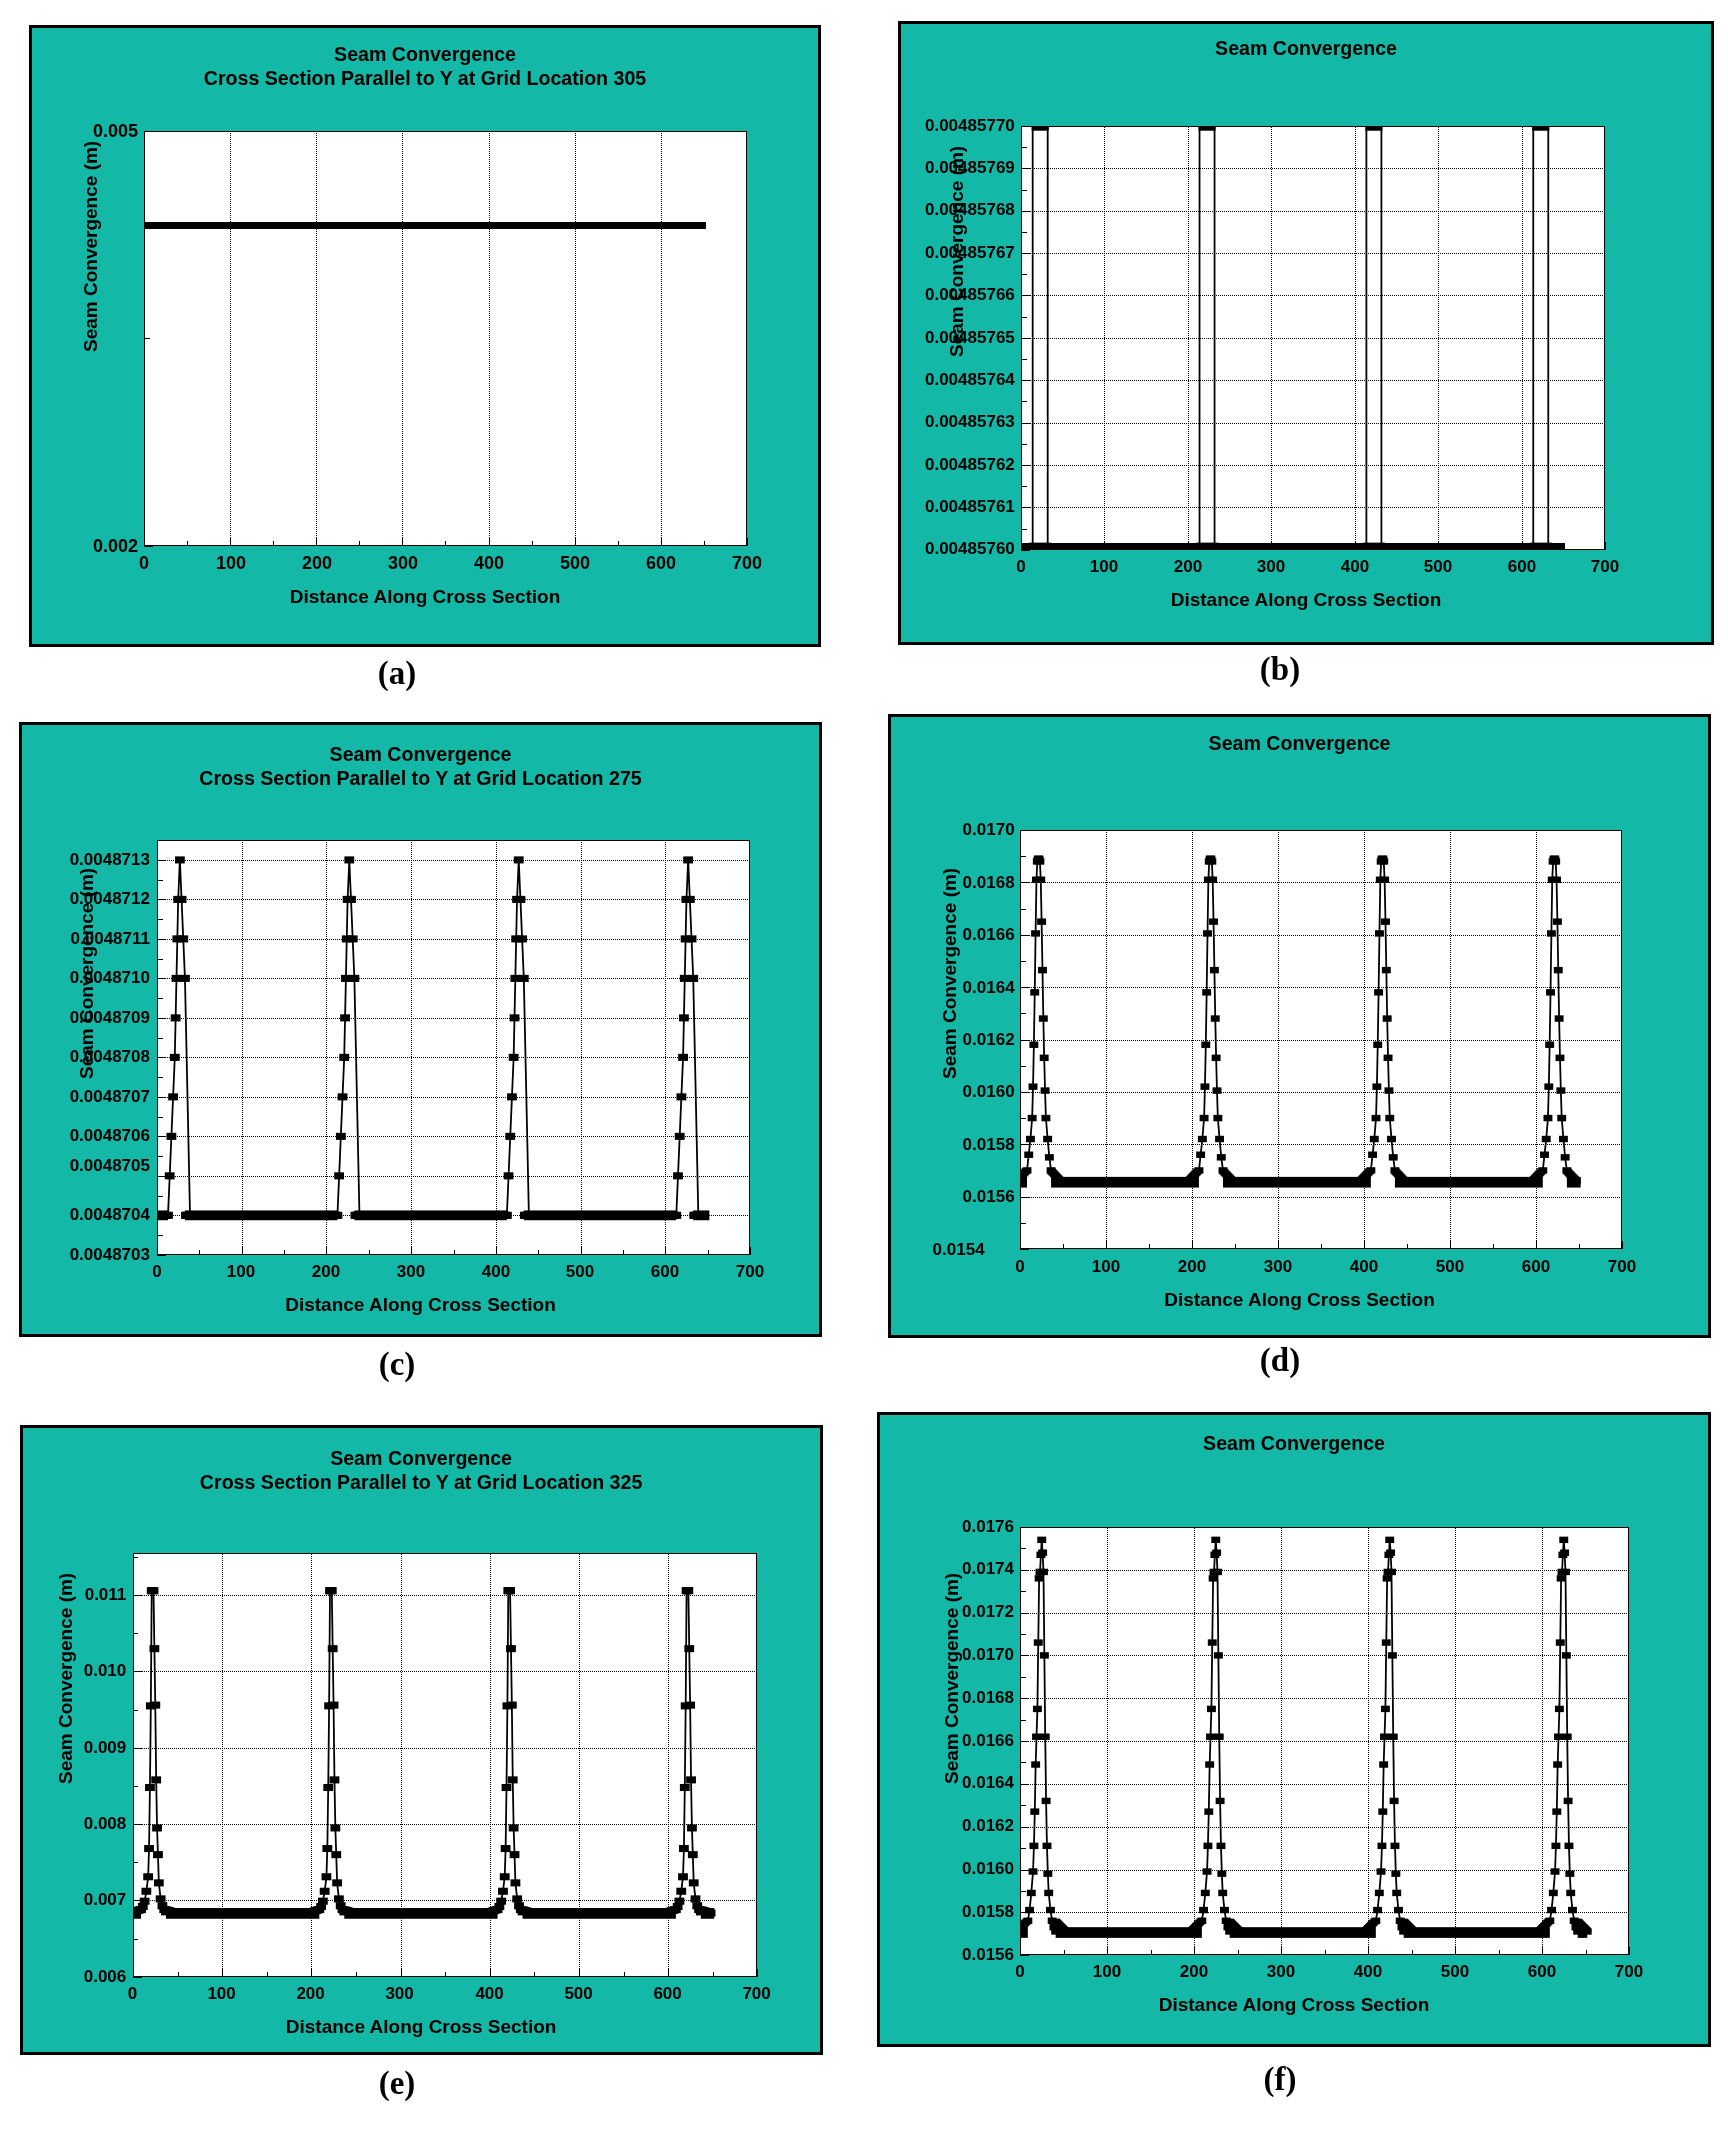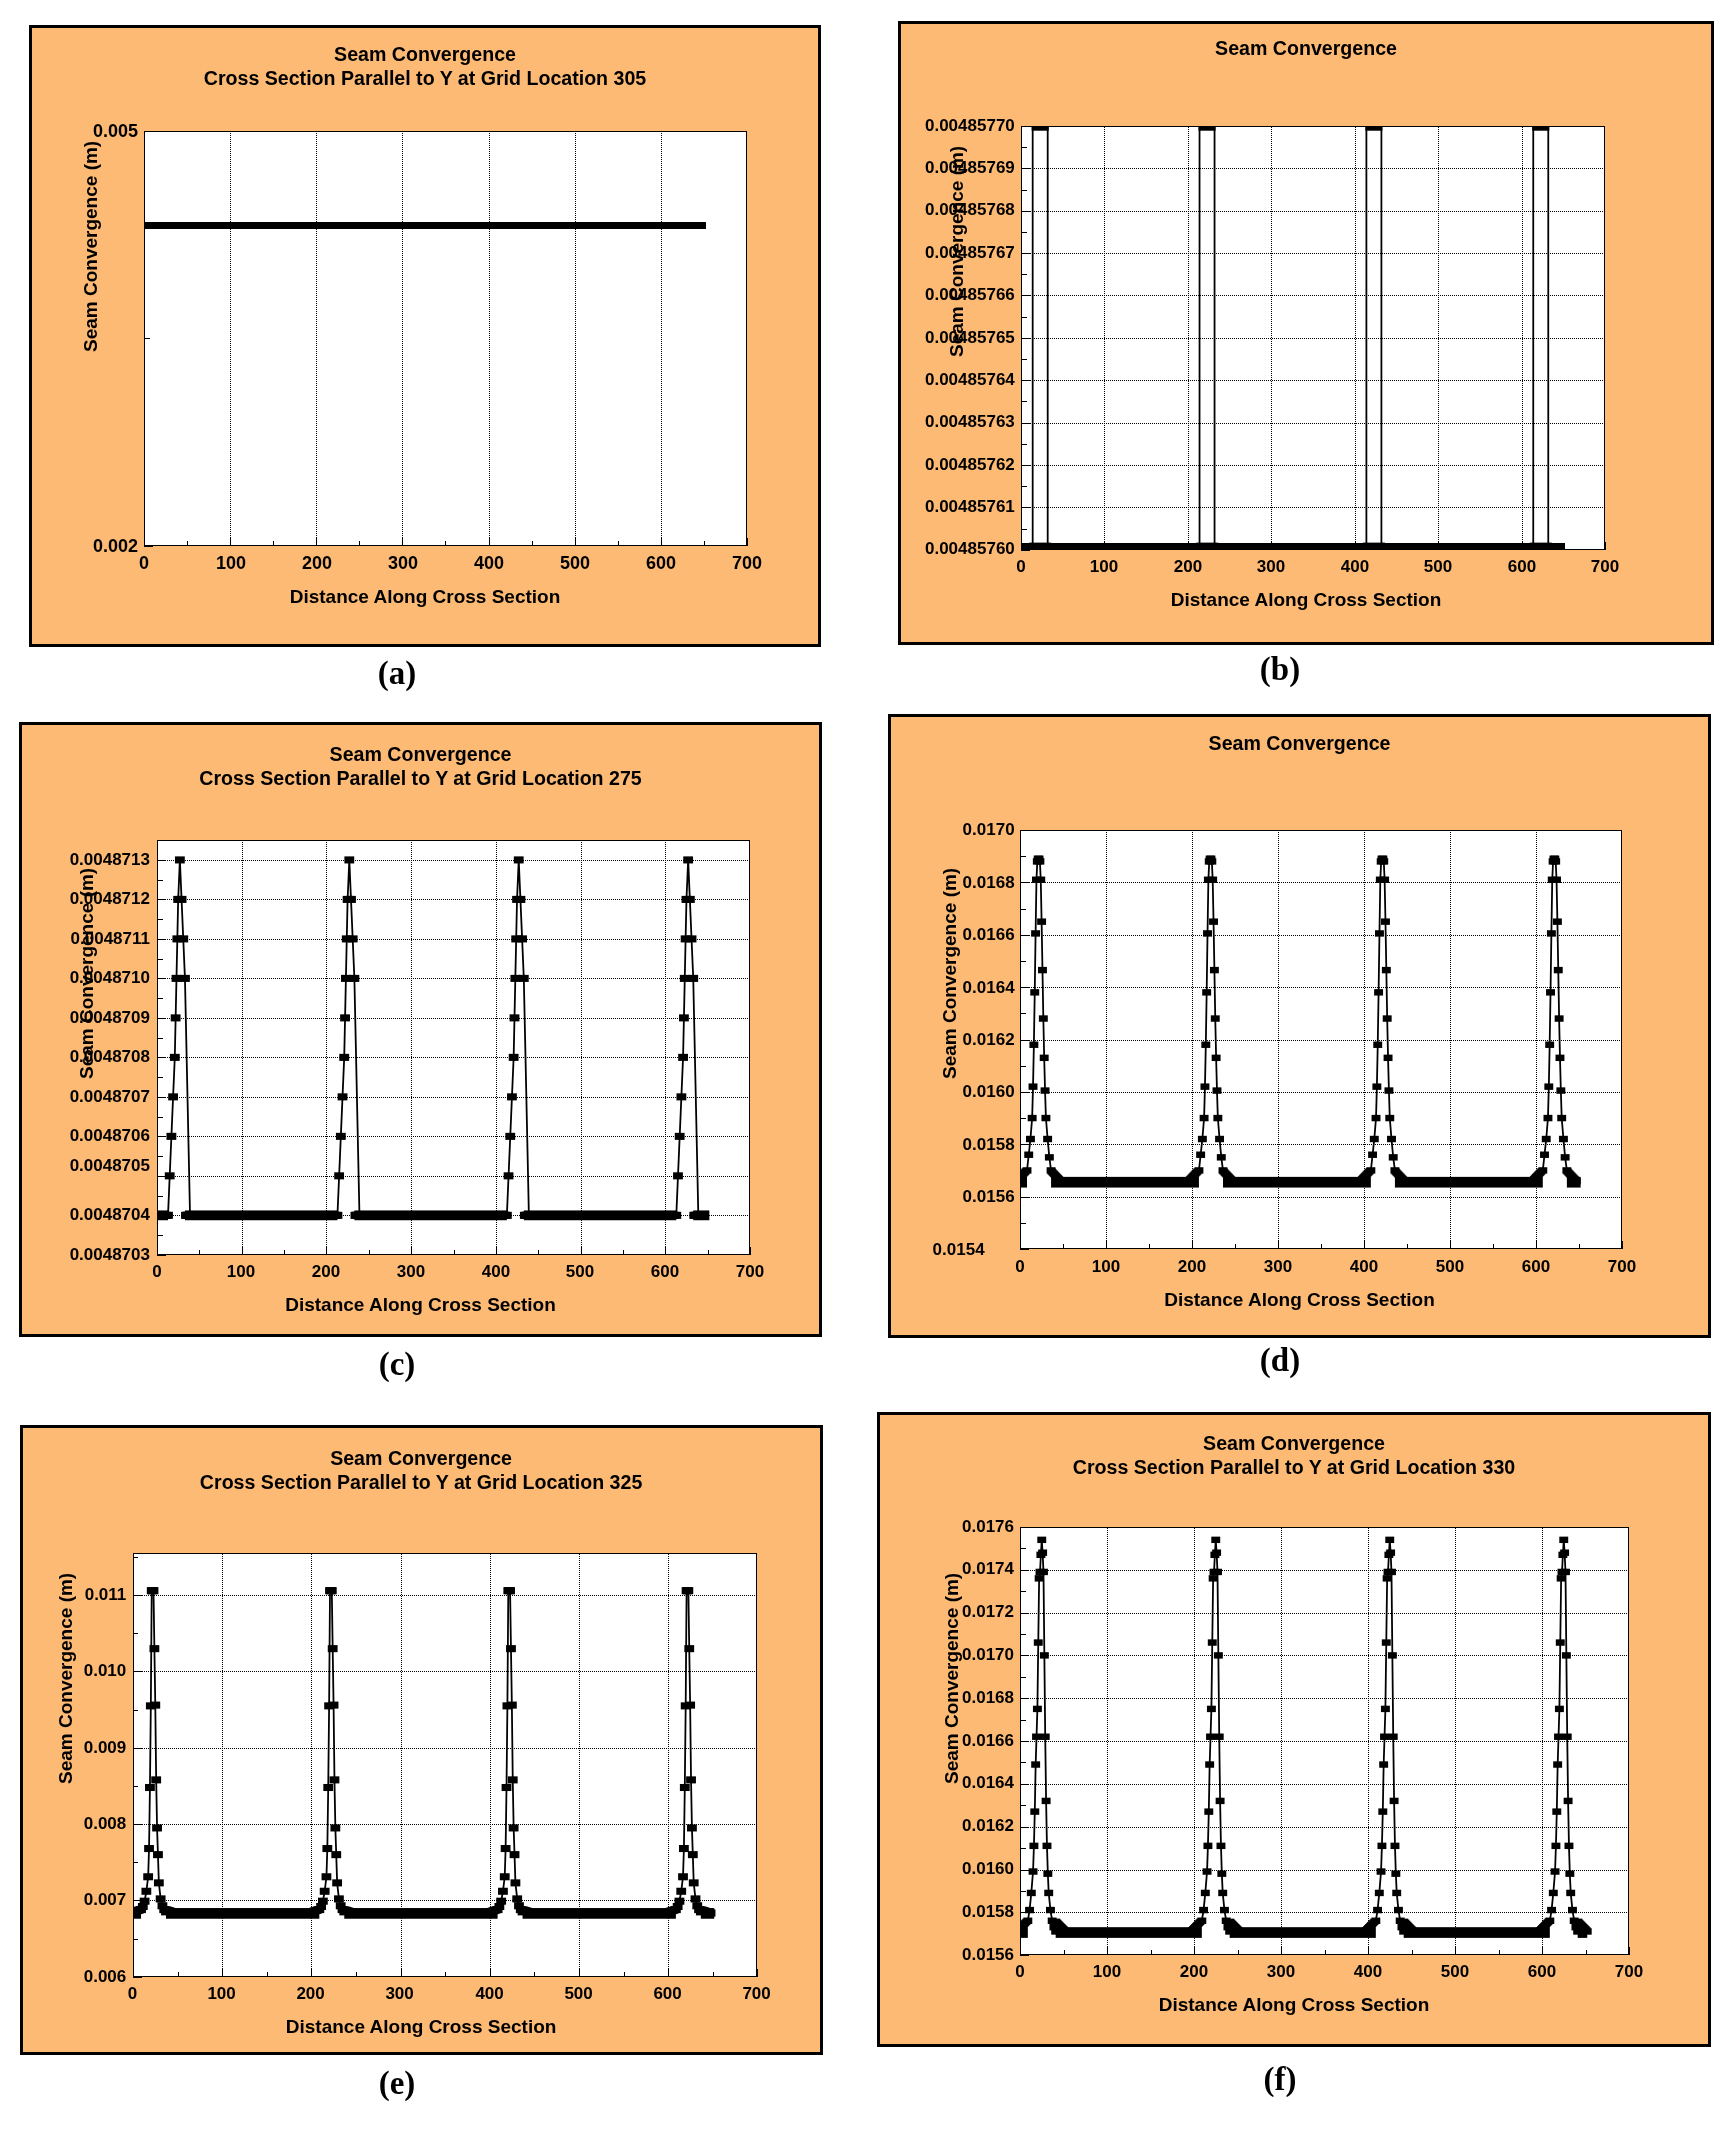--- a/index.html
+++ b/index.html
@@ -1,19 +1,19 @@
 <!DOCTYPE html>
 <html style="font-size:7.1px"><head>
 <meta charset="utf-8">
 <style>
   html,body{margin:0;padding:0;background:#fff;}
   body{width:1728px;height:2129px;font-family:"Liberation Sans",sans-serif;color:#000;}
   .sheet{position:relative;width:1728px;height:2129px;}
 
-  .panel{position:absolute;border:3.1px solid #000;background:#fdba74;box-sizing:border-box;}
+  .panel{position:absolute;border:3.1px solid #000;background:#14b8a6;box-sizing:border-box;}
   .caption{position:absolute;font-family:"Liberation Serif",serif;font-size:33px;font-weight:700;
            text-align:center;color:#000;}
 
   .ttl{position:absolute;left:0;right:0;text-align:center;font-weight:700;color:#000;
        font-family:"Liberation Sans",sans-serif;line-height:1.22;}
   .ttl .l1{display:block;}
   .ttl .l2{display:block;}
 
   .plot{position:absolute;box-sizing:border-box;}
   .frame{position:absolute;inset:0;border:1.3px solid #000;box-sizing:border-box;background:#fff;}
@@ -918,21 +918,20 @@
       <div class="ylab" style="left: 2.7px; width: 101px; top: 396px; font-size: 17px;">0.008</div>
       <div class="ylab" style="left: 2.7px; width: 101px; top: 320px; font-size: 17px;">0.009</div>
       <div class="ylab" style="left: 2.7px; width: 101px; top: 243px; font-size: 17px;">0.010</div>
       <div class="ylab" style="left: 2.7px; width: 101px; top: 167px; font-size: 17px;">0.011</div>
       <div class="axtitle" style="top: 588px; font-size: 19px;">Distance Along Cross Section</div>
     </div>
     <div class="aytitle" style="left: 55px; top: 1784px; font-size: 19px;">Seam Convergence (m)</div>
     <div class="panel" style="left: 877px; top: 1412px; width: 834px; height: 635px; position: absolute;">
       <div class="ttl" style="top: 17px; font-size: 19.6px;">
         <span class="l1">Seam Convergence</span>
-        <span class="l2">Cross Section Parallel to Y at Grid Location 330</span>
       </div>
       <div class="plot" style="left: 140px; top: 112px; width: 609px; height: 428px;">
         <div class="frame"></div>
         <div class="gv" style="left: 87px;"></div>
         <div class="gv" style="left: 174px;"></div>
         <div class="gv" style="left: 261px;"></div>
         <div class="gv" style="left: 348px;"></div>
         <div class="gv" style="left: 435px;"></div>
         <div class="gv" style="left: 522px;"></div>
         <div class="gh" style="top: 385px;"></div>

